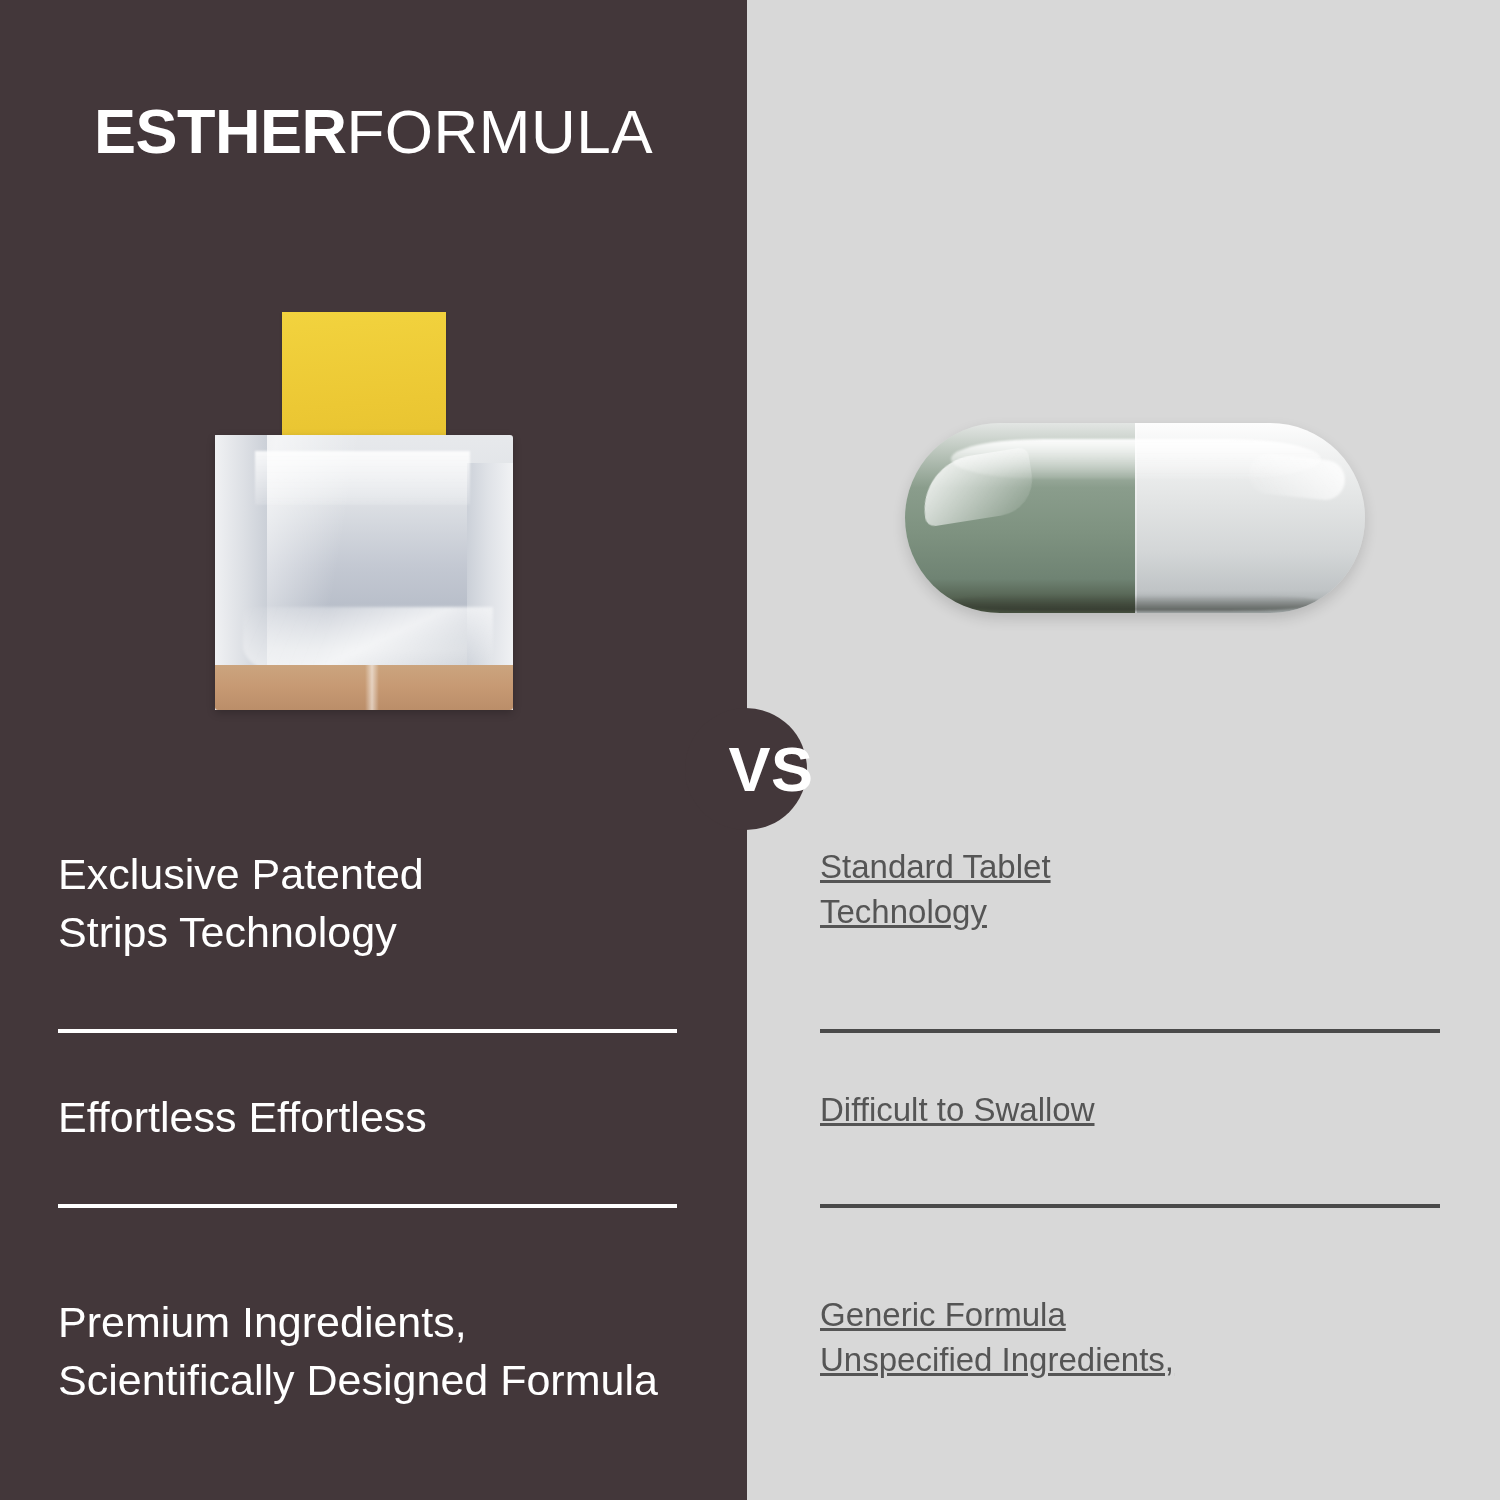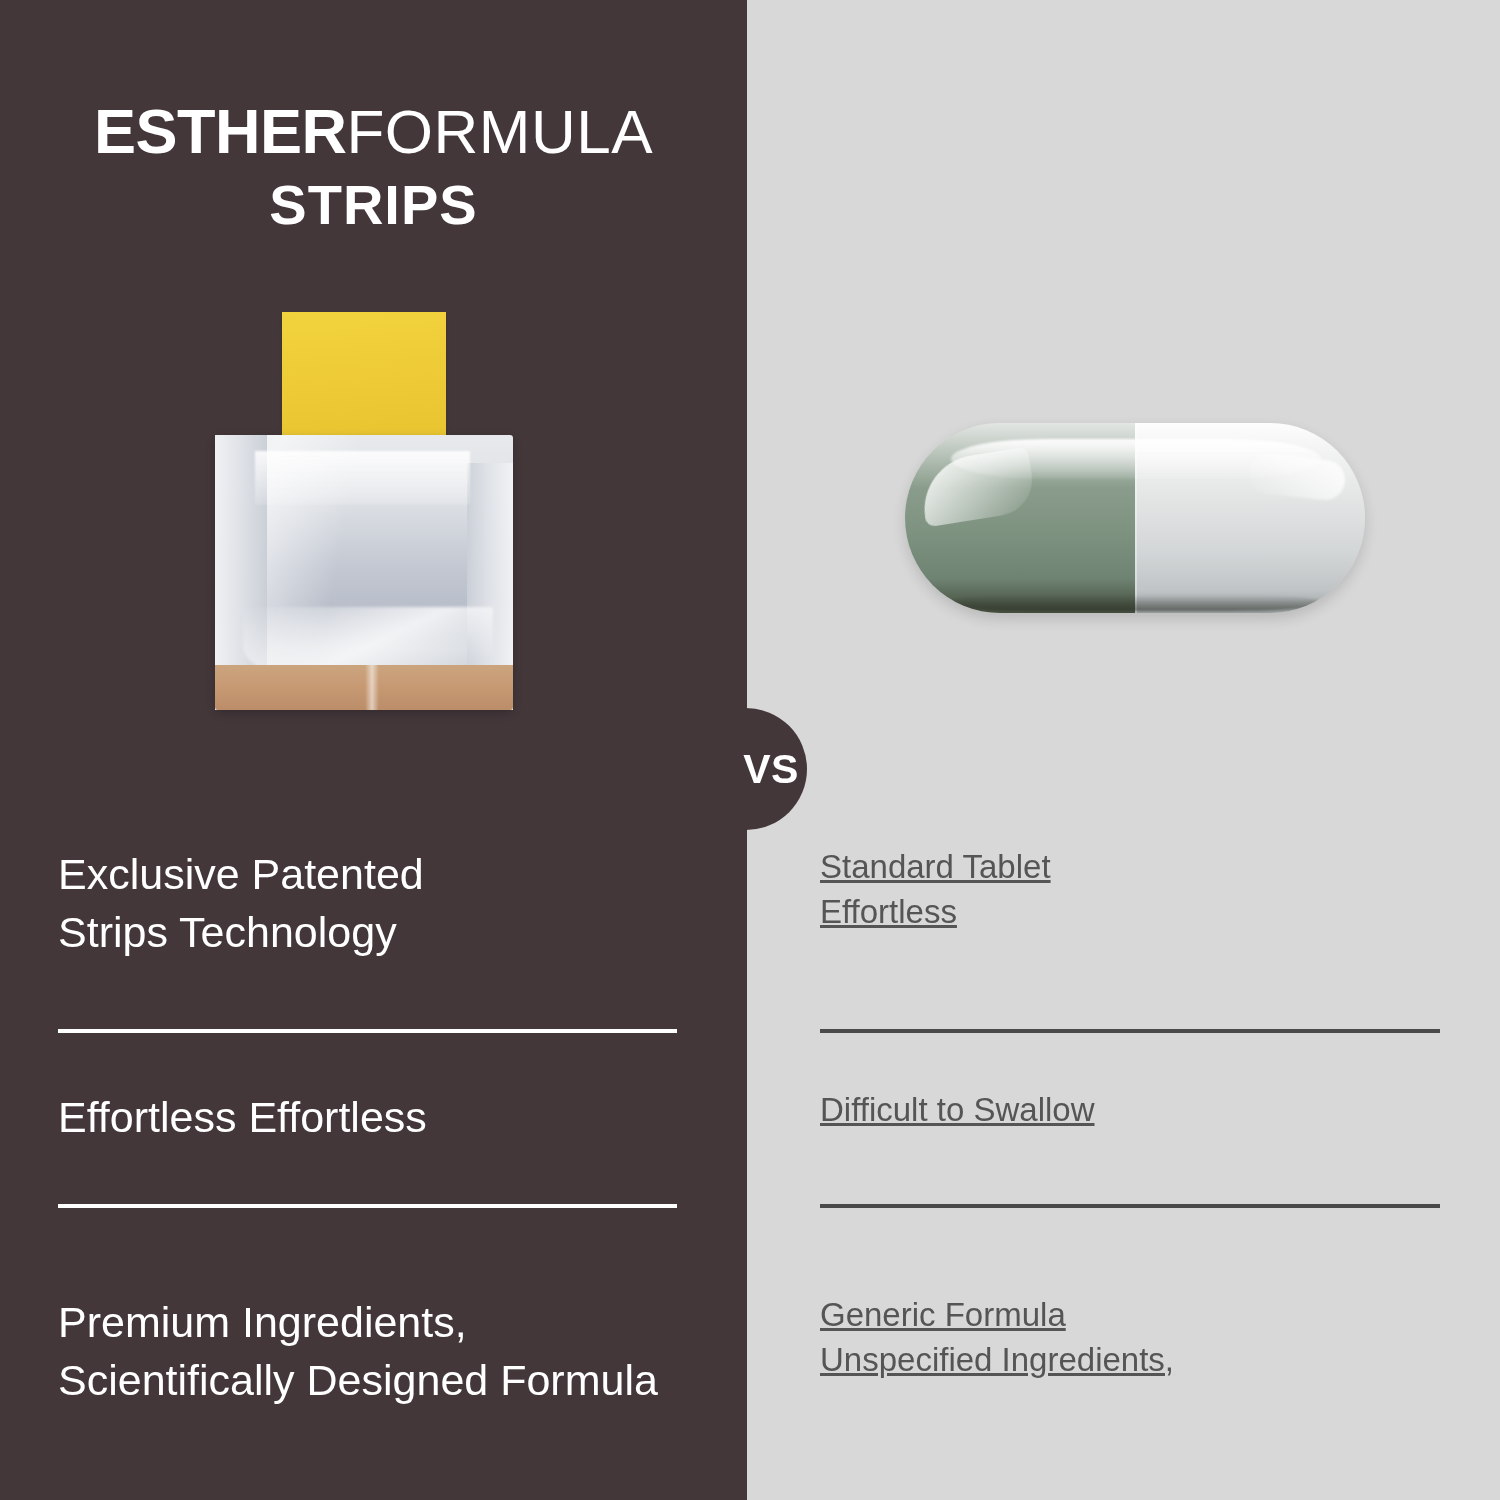--- a/index.html
+++ b/index.html
@@ -125,21 +125,21 @@
     background:rgba(255,255,255,0.35);
   }
 
   
   .vs-badge {
     position:absolute; left:685px; top:708px; width:122px; height:122px;
     border-radius:50%; background:#43373a;
     display:flex; align-items:center; justify-content:center;
   }
   .vs-badge span {
-    color:#ffffff; font-size:41px; font-weight:700; letter-spacing:0.5px;
+    color:#ffffff; font-size:63px; font-weight:700; letter-spacing:0.5px;
     line-height:1; transform:translateX(13px);margin-left:24px;
   }
 
   
   .features { position:absolute; top:0; }
   .features-left  { left:58px;  width:619px; }
   .features-right { left:820px; width:620px; }
 
   .frow { position:absolute; width:100%; }
   .ftext { line-height:1.36; }
@@ -161,21 +161,20 @@
 
 <div class="stage">
 
   <div class="panel panel-left"></div>
   <div class="panel panel-right"></div>
 
   <div class="hdr hdr-left">
     <div class="brand-line">
       <span class="brand-1">ESTHER</span><span class="brand-2">FORMULA</span>
     </div>
-    <div class="brand-sub">STRIPS</div>
   </div>
 
 
   <div class="sachet-wrap">
     <div class="strip"></div>
     <div class="pouch">
       <div class="pouch-flapL"></div>
       <div class="pouch-flapR"></div>
       <div class="pouch-sheen"></div>
       <div class="pouch-fold"></div>
@@ -213,21 +212,21 @@
     <div class="hr hr-left d2"></div>
     <div class="frow r3">
       <div class="ftext ftext-left">Premium Ingredients,</div>
       <div class="ftext ftext-left">Scientifically Designed Formula</div>
     </div>
   </div>
 
   <div class="features features-right">
     <div class="frow r1">
       <div class="ftext ftext-right">Standard Tablet</div>
-      <div class="ftext ftext-right">Effortless</div>
+      <div class="ftext ftext-right">Technology</div>
     </div>
     <div class="hr hr-right d1"></div>
     <div class="frow r2">
       <div class="ftext ftext-right">Difficult to Swallow</div>
     </div>
     <div class="hr hr-right d2"></div>
     <div class="frow r3">
       <div class="ftext ftext-right">Generic Formula</div>
       <div class="ftext ftext-right">Unspecified Ingredients,</div>
     </div>

